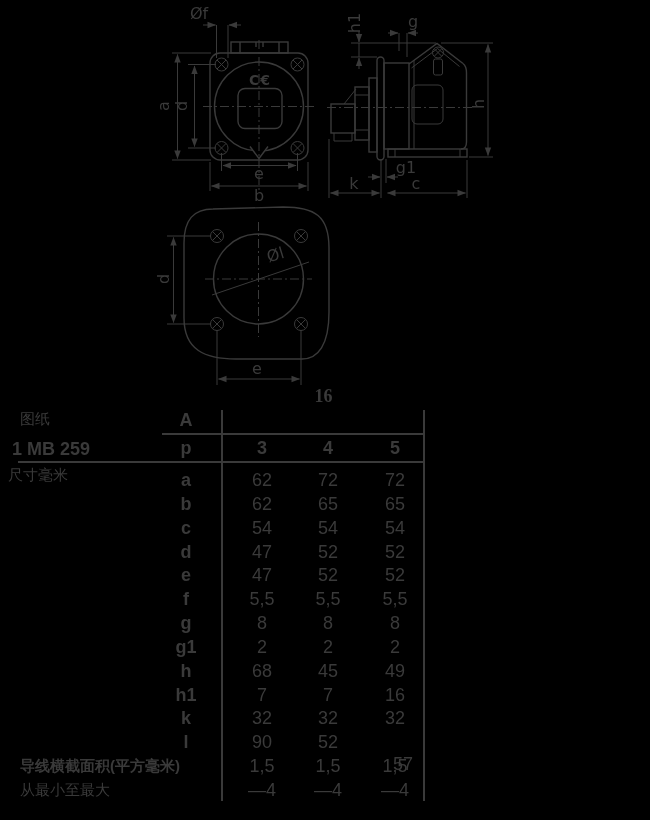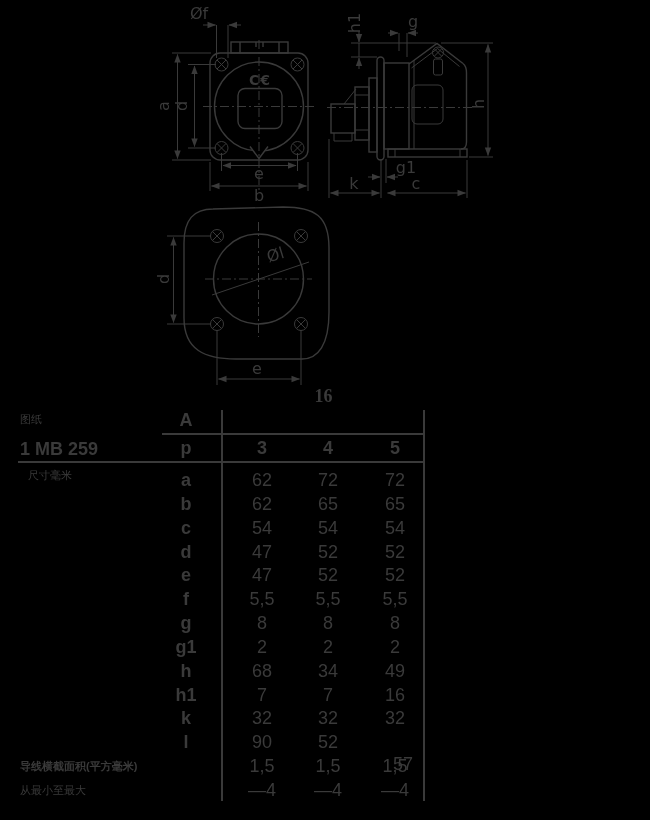--- a/index.html
+++ b/index.html
@@ -22,21 +22,21 @@
   .thin{fill:none;stroke:var(--ink);stroke-width:1;}
   .cl{fill:none;stroke:var(--ink);stroke-width:1;stroke-dasharray:9 3 2 3;}
   .dim{fill:none;stroke:var(--ink);stroke-width:1;marker-start:url(#ar);marker-end:url(#ar);}
   .tail{fill:none;stroke:var(--ink);stroke-width:1;marker-end:url(#ar);}
   .keyfill{fill:var(--background);stroke:var(--ink);stroke-width:1.4;}
   text.dl{fill:var(--ink);font-family:"DejaVu Sans",sans-serif;font-size:16px;}
   text.ce{fill:var(--ink);font-family:"DejaVu Sans",sans-serif;font-size:14px;font-weight:bold;letter-spacing:1px;}
 
   
   .abs{position:absolute;}
-  .cn{font-size:11px;line-height:22px;color:var(--ink);white-space:nowrap;}
+  .cn{font-size:15px;line-height:22px;color:var(--ink);white-space:nowrap;}
   .code{font-size:18px;font-weight:bold;line-height:22px;color:var(--ink);white-space:nowrap;}
   .hcell{font-size:18px;font-weight:bold;text-align:center;line-height:28px;color:var(--ink);}
   .lcell{font-size:18px;font-weight:bold;text-align:center;line-height:24px;color:var(--ink);}
   .vcell{font-size:18px;font-weight:normal;text-align:center;line-height:24px;color:var(--ink);}
   .rule{background:var(--ink);}
 </style>
 </head>
 <body>
 
 <div class="page">
@@ -234,22 +234,22 @@
         <line class="thin" x1="301" y1="330" x2="301" y2="385"></line>
         <line class="dim" x1="218.5" y1="379" x2="299.5" y2="379"></line>
         <text class="dl" x="257" y="374" text-anchor="middle">e</text>
       </g>
     </g>
   </svg>
 
   <div>
 
     <div class="abs cn" style="left:20px;top:408px;">图纸</div>
-    <div class="abs code" style="left:20px;top:438px;">1 MB 259</div>
-    <div class="abs cn" style="left:28px;top:464px;">尺寸毫米</div>
+    <div class="abs code" style="left:12px;top:438px;">1 MB 259</div>
+    <div class="abs cn" style="left:8px;top:464px;">尺寸毫米</div>
     <div class="abs cn" style="left:20px;top:755px;font-weight:bold;">导线横截面积(平方毫米)</div>
     <div class="abs cn" style="left:20px;top:779px;">从最小至最大</div>
 
     <div class="abs rule" style="left:162px;top:433px;width:262px;height:2px;"></div>
     <div class="abs rule" style="left:18px;top:461px;width:407px;height:2px;"></div>
     <div class="abs rule" style="left:221px;top:410px;width:2px;height:391px;"></div>
     <div class="abs rule" style="left:423px;top:410px;width:2px;height:391px;"></div>
 
     <div class="abs hcell" style="left:150px;top:406px;width:72px;">A</div>
     <div class="abs hcell" style="left:222px;top:382px;width:203px;font-family:Liberation Serif, serif;">16</div>
@@ -303,21 +303,21 @@
     </div>
     <div>
       <div class="abs lcell" style="left:150px;top:635px;width:72px;">g1</div>
       <div class="abs vcell" style="left:224px;top:635px;width:76px;">2</div>
       <div class="abs vcell" style="left:290px;top:635px;width:76px;">2</div>
       <div class="abs vcell" style="left:357px;top:635px;width:76px;">2</div>
     </div>
     <div>
       <div class="abs lcell" style="left:150px;top:659px;width:72px;">h</div>
       <div class="abs vcell" style="left:224px;top:659px;width:76px;">68</div>
-      <div class="abs vcell" style="left:290px;top:659px;width:76px;">34</div>
+      <div class="abs vcell" style="left:290px;top:659px;width:76px;">45</div>
       <div class="abs vcell" style="left:357px;top:659px;width:76px;">49</div>
     </div>
     <div>
       <div class="abs lcell" style="left:150px;top:683px;width:72px;">h1</div>
       <div class="abs vcell" style="left:224px;top:683px;width:76px;">7</div>
       <div class="abs vcell" style="left:290px;top:683px;width:76px;">7</div>
       <div class="abs vcell" style="left:357px;top:683px;width:76px;">16</div>
     </div>
     <div>
       <div class="abs lcell" style="left:150px;top:706px;width:72px;">k</div>

